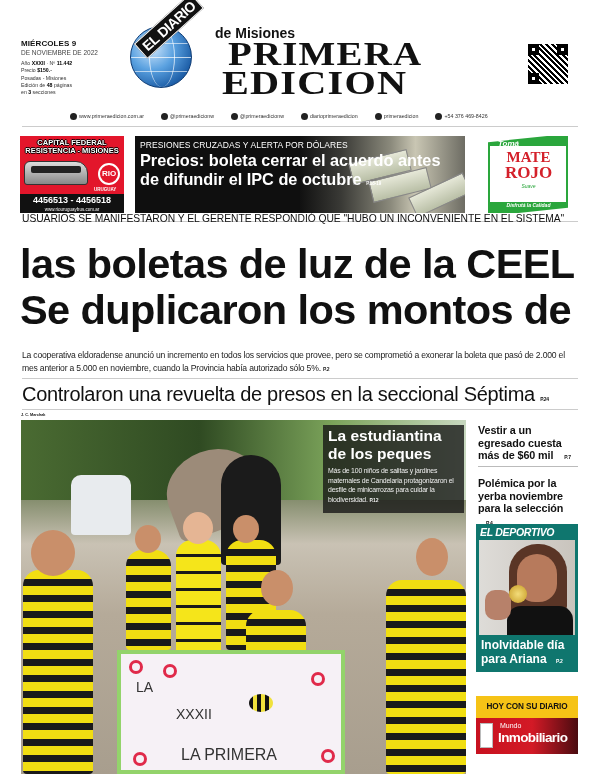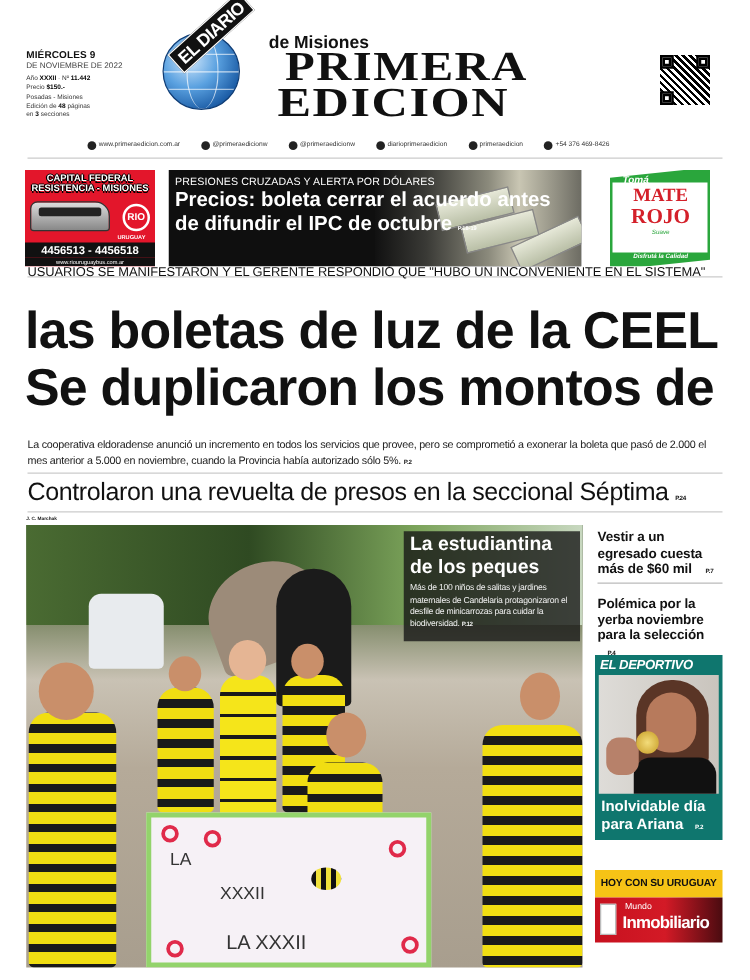--- a/index.html
+++ b/index.html
@@ -274,21 +274,21 @@
 
   <div class="banner">
     <div class="flower" style="left:8px;top:6px"></div>
     <div class="flower" style="left:42px;top:10px"></div>
     <div class="flower" style="left:190px;top:18px"></div>
     <div class="flower" style="left:12px;top:98px"></div>
     <div class="flower" style="left:200px;top:95px"></div>
     <div class="bee"></div>
     <div class="txt1">LA</div>
     <div class="txt2">XXXII</div>
-    <div class="txt3">LA XXXII</div>
+    <div class="txt3">LA PRIMERA</div>
   </div>
 </div>
 
 <div class="overlay">
   <div class="h">La estudiantina de los peques</div>
   <div class="b">
     <span>Más de 100 niños de salitas y jardines maternales de Candelaria protagonizaron el desfile de minicarrozas para cuidar la biodiversidad.</span>
     <span class="pg">P.12</span>
   </div>
 </div>
@@ -312,19 +312,19 @@
     <div class="hand"></div>
     <div class="medal"></div>
   </div>
   <div class="cap">
     <span>Inolvidable día para Ariana</span>
     <span class="pg">P.2</span>
   </div>
 </div>
 
 <div class="inmob">
-  <div class="top">HOY CON SU URUGUAY</div>
+  <div class="top">HOY CON SU DIARIO</div>
   <div class="bot">
     <div class="door"></div>
     <div class="mundo">Mundo</div>
     <div class="name">Inmobiliario</div>
   </div>
 </div>
 
 </body></html>

